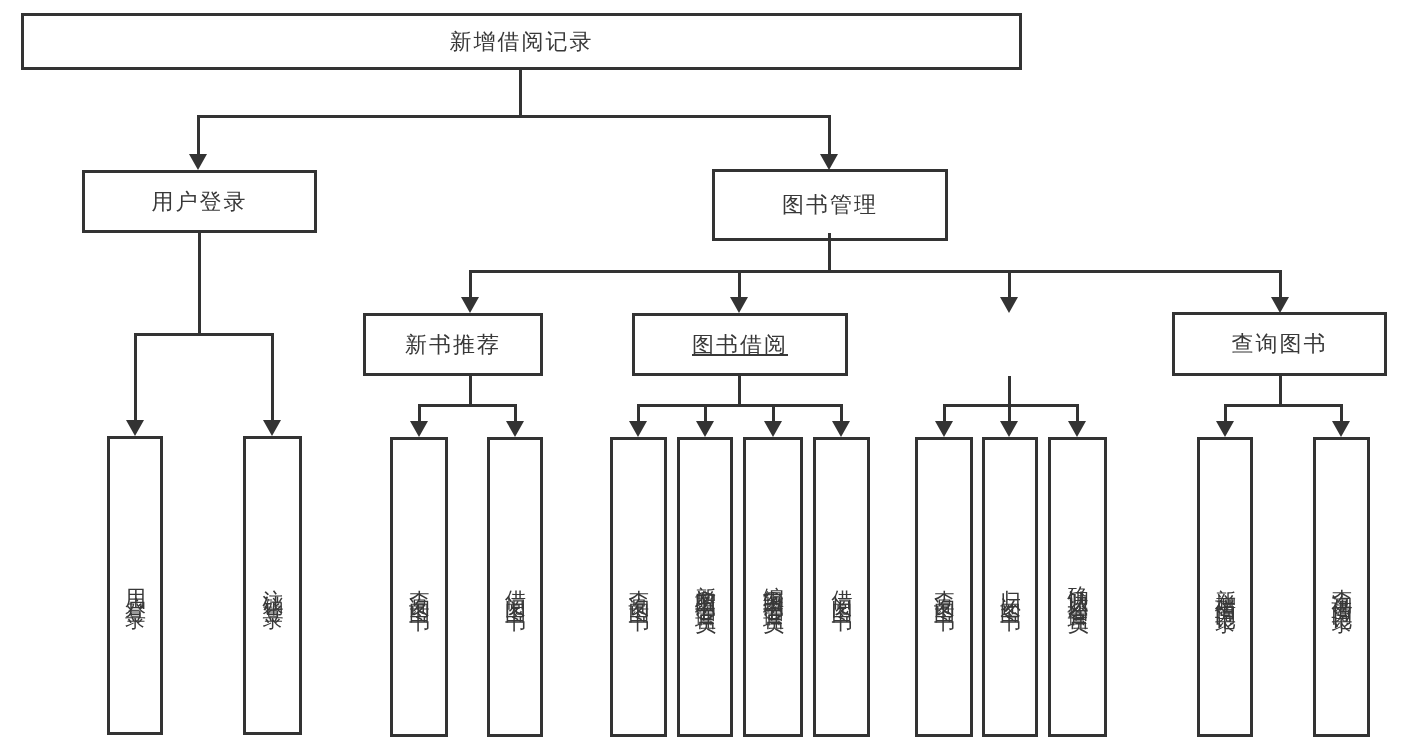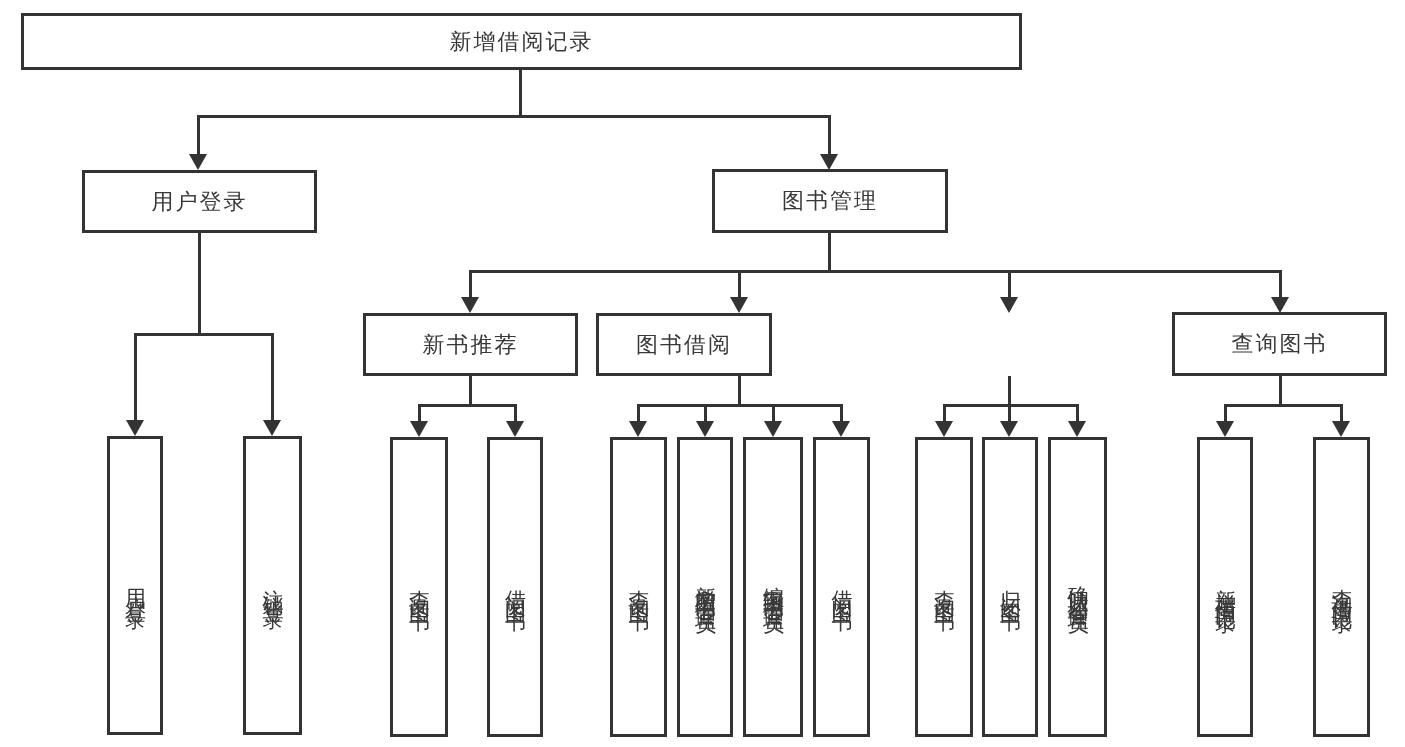--- a/index.html
+++ b/index.html
@@ -50,21 +50,21 @@
   <div class="line" style="left:519px;top:69px;width:3px;height:48px;"></div>
   <div class="line" style="left:197px;top:115px;width:634px;height:3px;"></div>
   <div class="line" style="left:197px;top:115px;width:3px;height:42px;"></div>
   <div class="arrow" style="left:189px;top:154px;"></div>
   <div class="line" style="left:828px;top:115px;width:3px;height:42px;"></div>
   <div class="arrow" style="left:820px;top:154px;"></div>
 
   <div class="hbox" style="left:82px;top:170px;width:235px;height:63px;">
     <span>用户登录</span>
   </div>
-  <div class="hbox" style="left:712px;top:169px;width:236px;height:64px;">
+  <div class="hbox" style="left:712px;top:169px;width:236px;height:72px;">
     <span>图书管理</span>
   </div>
 
   <div class="line" style="left:198px;top:232px;width:3px;height:104px;"></div>
   <div class="line" style="left:134px;top:333px;width:140px;height:3px;"></div>
   <div class="line" style="left:134px;top:333px;width:3px;height:88px;"></div>
   <div class="arrow" style="left:126px;top:420px;"></div>
   <div class="line" style="left:271px;top:333px;width:3px;height:88px;"></div>
   <div class="arrow" style="left:263px;top:420px;"></div>
 
@@ -72,24 +72,24 @@
   <div class="line" style="left:469px;top:270px;width:813px;height:3px;"></div>
   <div class="line" style="left:469px;top:270px;width:3px;height:28px;"></div>
   <div class="arrow" style="left:461px;top:297px;"></div>
   <div class="line" style="left:738px;top:270px;width:3px;height:28px;"></div>
   <div class="arrow" style="left:730px;top:297px;"></div>
   <div class="line" style="left:1008px;top:270px;width:3px;height:28px;"></div>
   <div class="arrow" style="left:1000px;top:297px;"></div>
   <div class="line" style="left:1279px;top:270px;width:3px;height:28px;"></div>
   <div class="arrow" style="left:1271px;top:297px;"></div>
 
-  <div class="hbox" style="left:363px;top:313px;width:215px;height:63px;">
+  <div class="hbox" style="left:363px;top:313px;width:180px;height:63px;">
     <span>新书推荐</span>
   </div>
-  <div class="hbox" style="left:596px;top:313px;width:176px;height:63px;">
+  <div class="hbox" style="left:632px;top:313px;width:216px;height:63px;text-decoration:underline;">
     <span>图书借阅</span>
   </div>
   <div class="hbox" style="left:1172px;top:312px;width:215px;height:64px;">
     <span>查询图书</span>
   </div>
 
   <div class="line" style="left:469px;top:376px;width:3px;height:31px;"></div>
   <div class="line" style="left:418px;top:404px;width:99px;height:3px;"></div>
   <div class="line" style="left:418px;top:404px;width:3px;height:17px;"></div>
   <div class="arrow" style="left:410px;top:421px;"></div>

